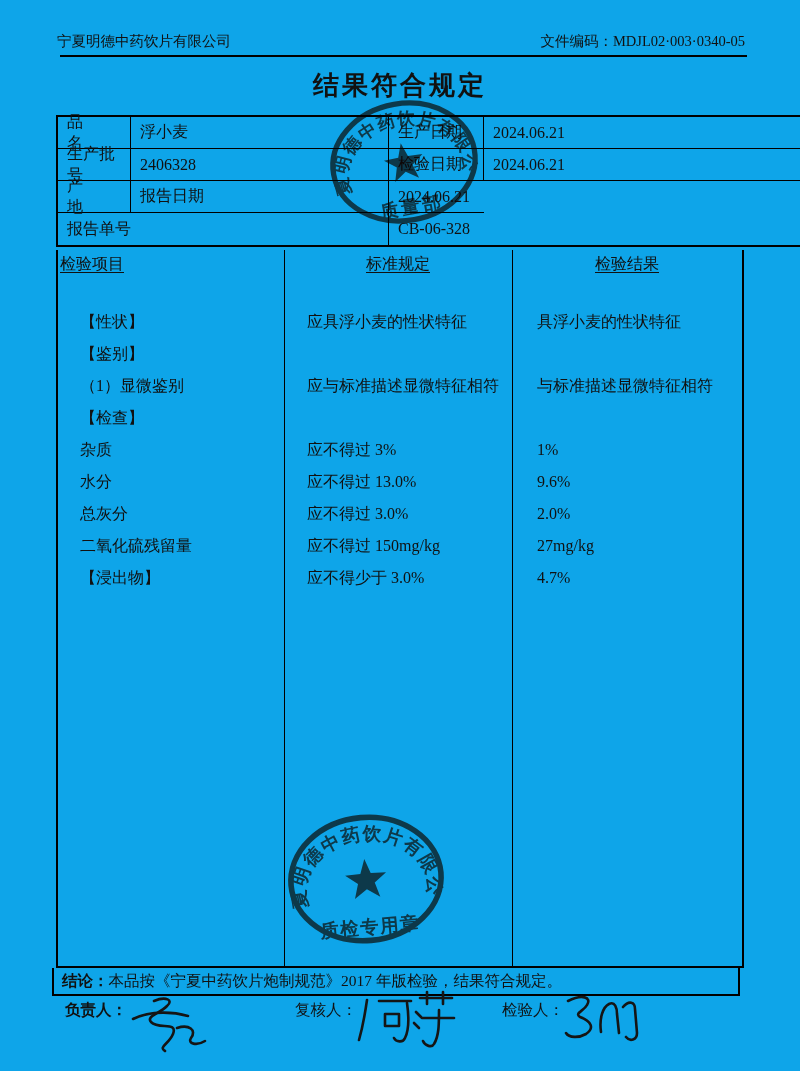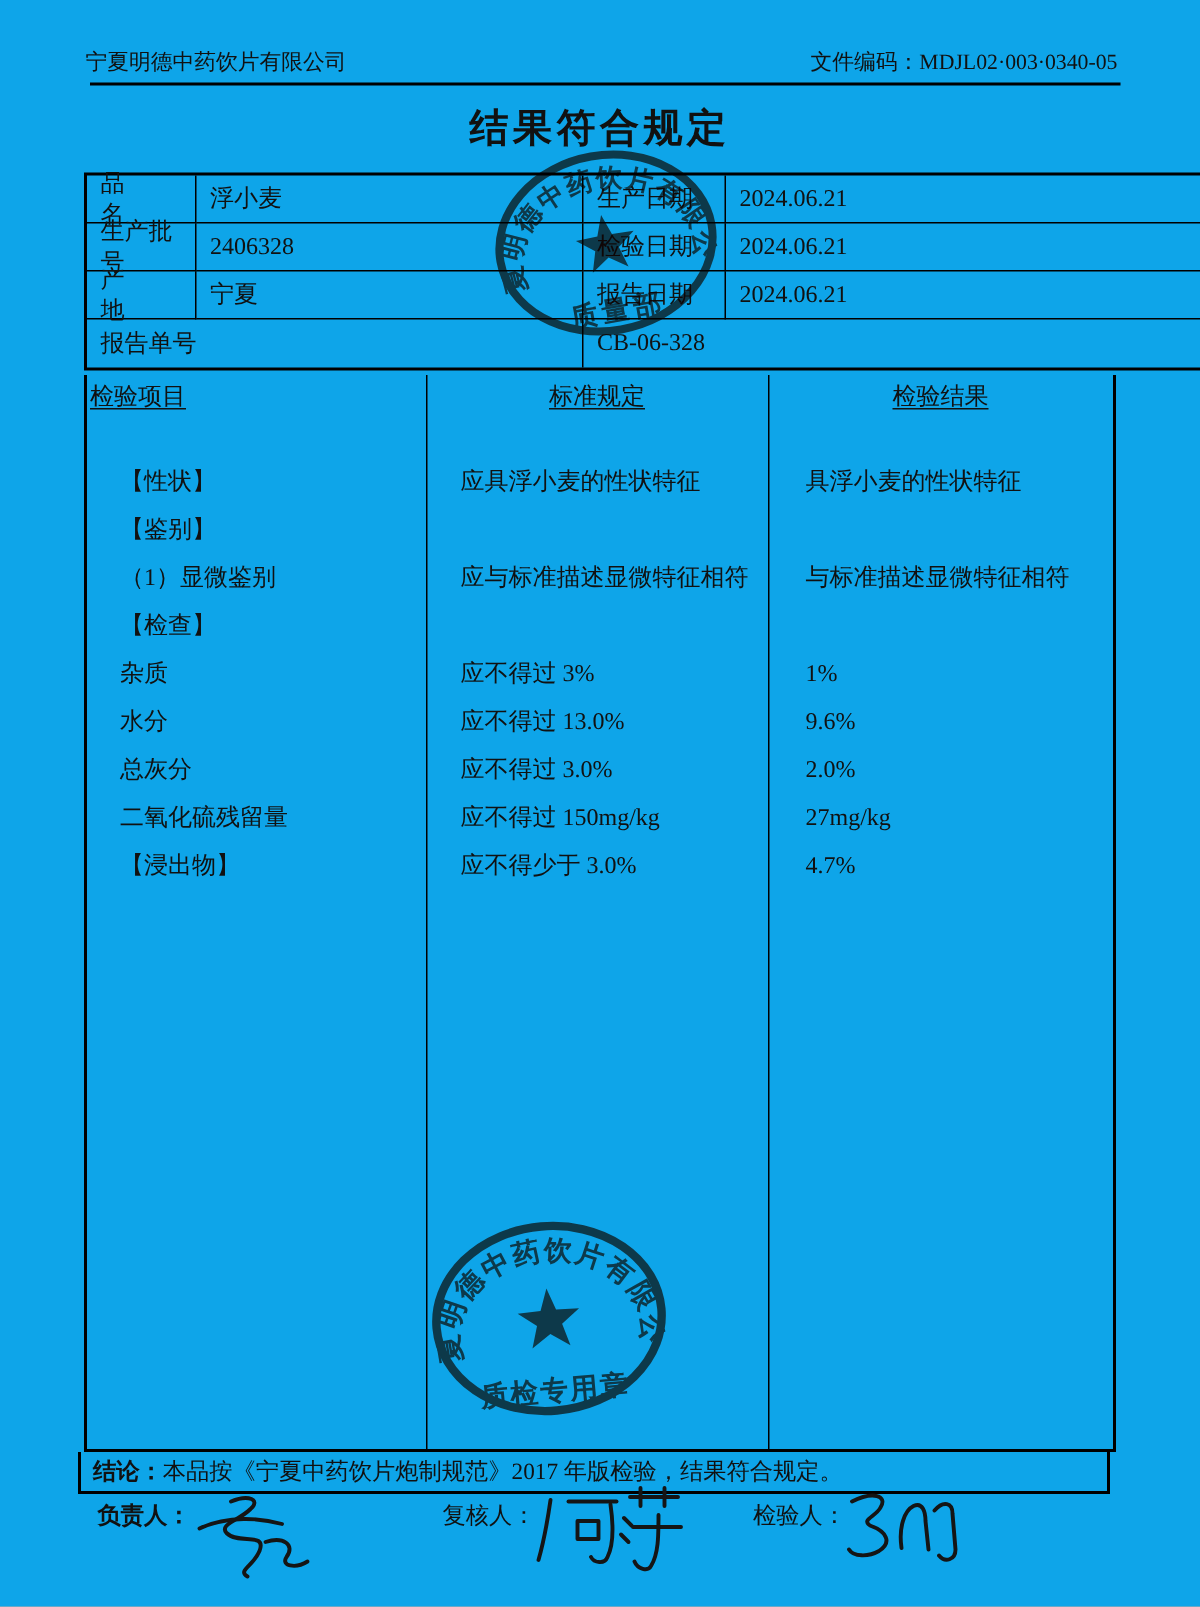--- a/index.html
+++ b/index.html
@@ -114,23 +114,20 @@
       </div>
       <div>
         <span>检验日期</span>
       </div>
       <div class="last-col">
         <span>2024.06.21</span>
       </div>
 
       <div>
         <span>产　　地</span>
-      </div>
-      <div>
-        <span>宁夏</span>
       </div>
       <div>
         <span>报告日期</span>
       </div>
       <div class="last-col">
         <span>2024.06.21</span>
       </div>
 
     <div class="span-left">
         <span>报告单号</span>

